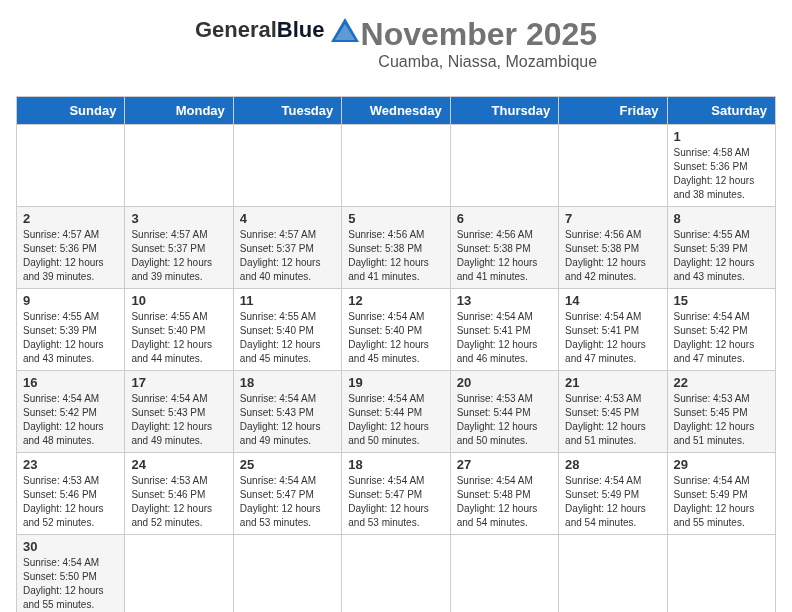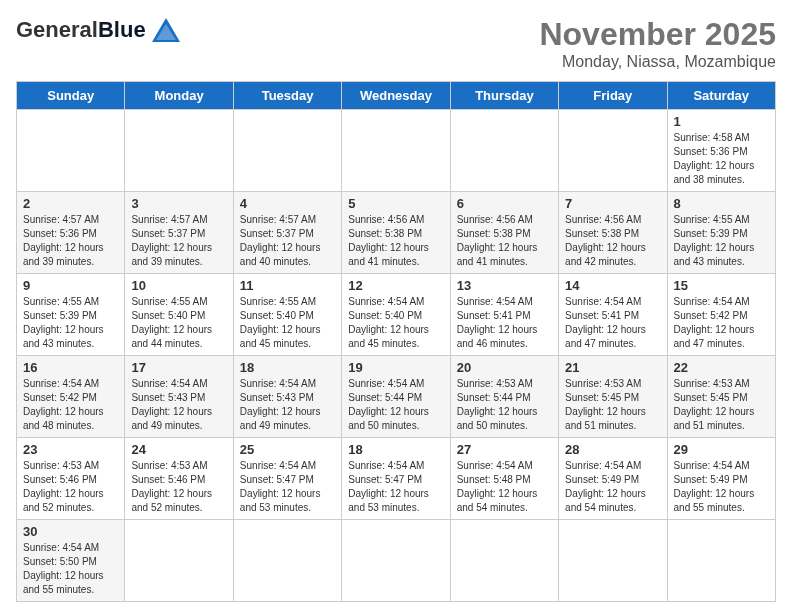--- a/index.html
+++ b/index.html
@@ -5,23 +5,23 @@
     * { box-sizing: border-box; margin: 0; padding: 0; }
     body {
       font-family: Arial, sans-serif;
       background: #fff;
       width: 792px;
       min-height: 612px;
       padding: 16px;
     }
     .header-area {
       display: flex;
-      justify-content: space-between;
+      justify-content: center;
       align-items: flex-start;
-      margin-bottom: 10px;
+      margin-bottom: 25px;
     }
     .logo-container {
       display: flex;
       flex-direction: column;
       align-items: flex-start;
     }
     .logo-text {
       display: flex;
       align-items: center;
       font-size: 22px;
@@ -52,21 +52,21 @@
       width: 100%;
       border-collapse: collapse;
       border: 1px solid #ccc;
     }
     .calendar-table th {
       background-color: #1a6fc4;
       color: #fff;
       padding: 6px 8px;
       font-size: 13px;
       font-weight: bold;
-      text-align: center;
+      text-align: right;
       border: 1px solid #ccc;
     }
     .calendar-table td {
       vertical-align: top;
       padding: 4px 6px;
       border: 1px solid #ccc;
       font-size: 10.5px;
       color: #333;
       width: calc(100% / 7);
       min-height: 70px;
@@ -100,21 +100,21 @@
       <span>General</span>
       <span class="logo-blue">Blue</span>
       <svg class="logo-icon" viewBox="0 0 32 28">
         <polygon points="16,2 30,26 2,26" fill="#1a6fc4"></polygon>
         <polygon points="16,8 26,24 6,24" fill="#fff" opacity="0.3"></polygon>
       </svg>
     </div>
   </div>
   <div class="title-area">
     <div class="month-title">November 2025</div>
-    <div class="location-title">Monday, Niassa, Mozambique</div>
+    <div class="location-title">Cuamba, Niassa, Mozambique</div>
   </div>
 </div>
 
 <table class="calendar-table">
   <thead>
     <tr>
     <th>Sunday</th>
         <th>Monday</th>
         <th>Tuesday</th>
         <th>Wednesday</th>

